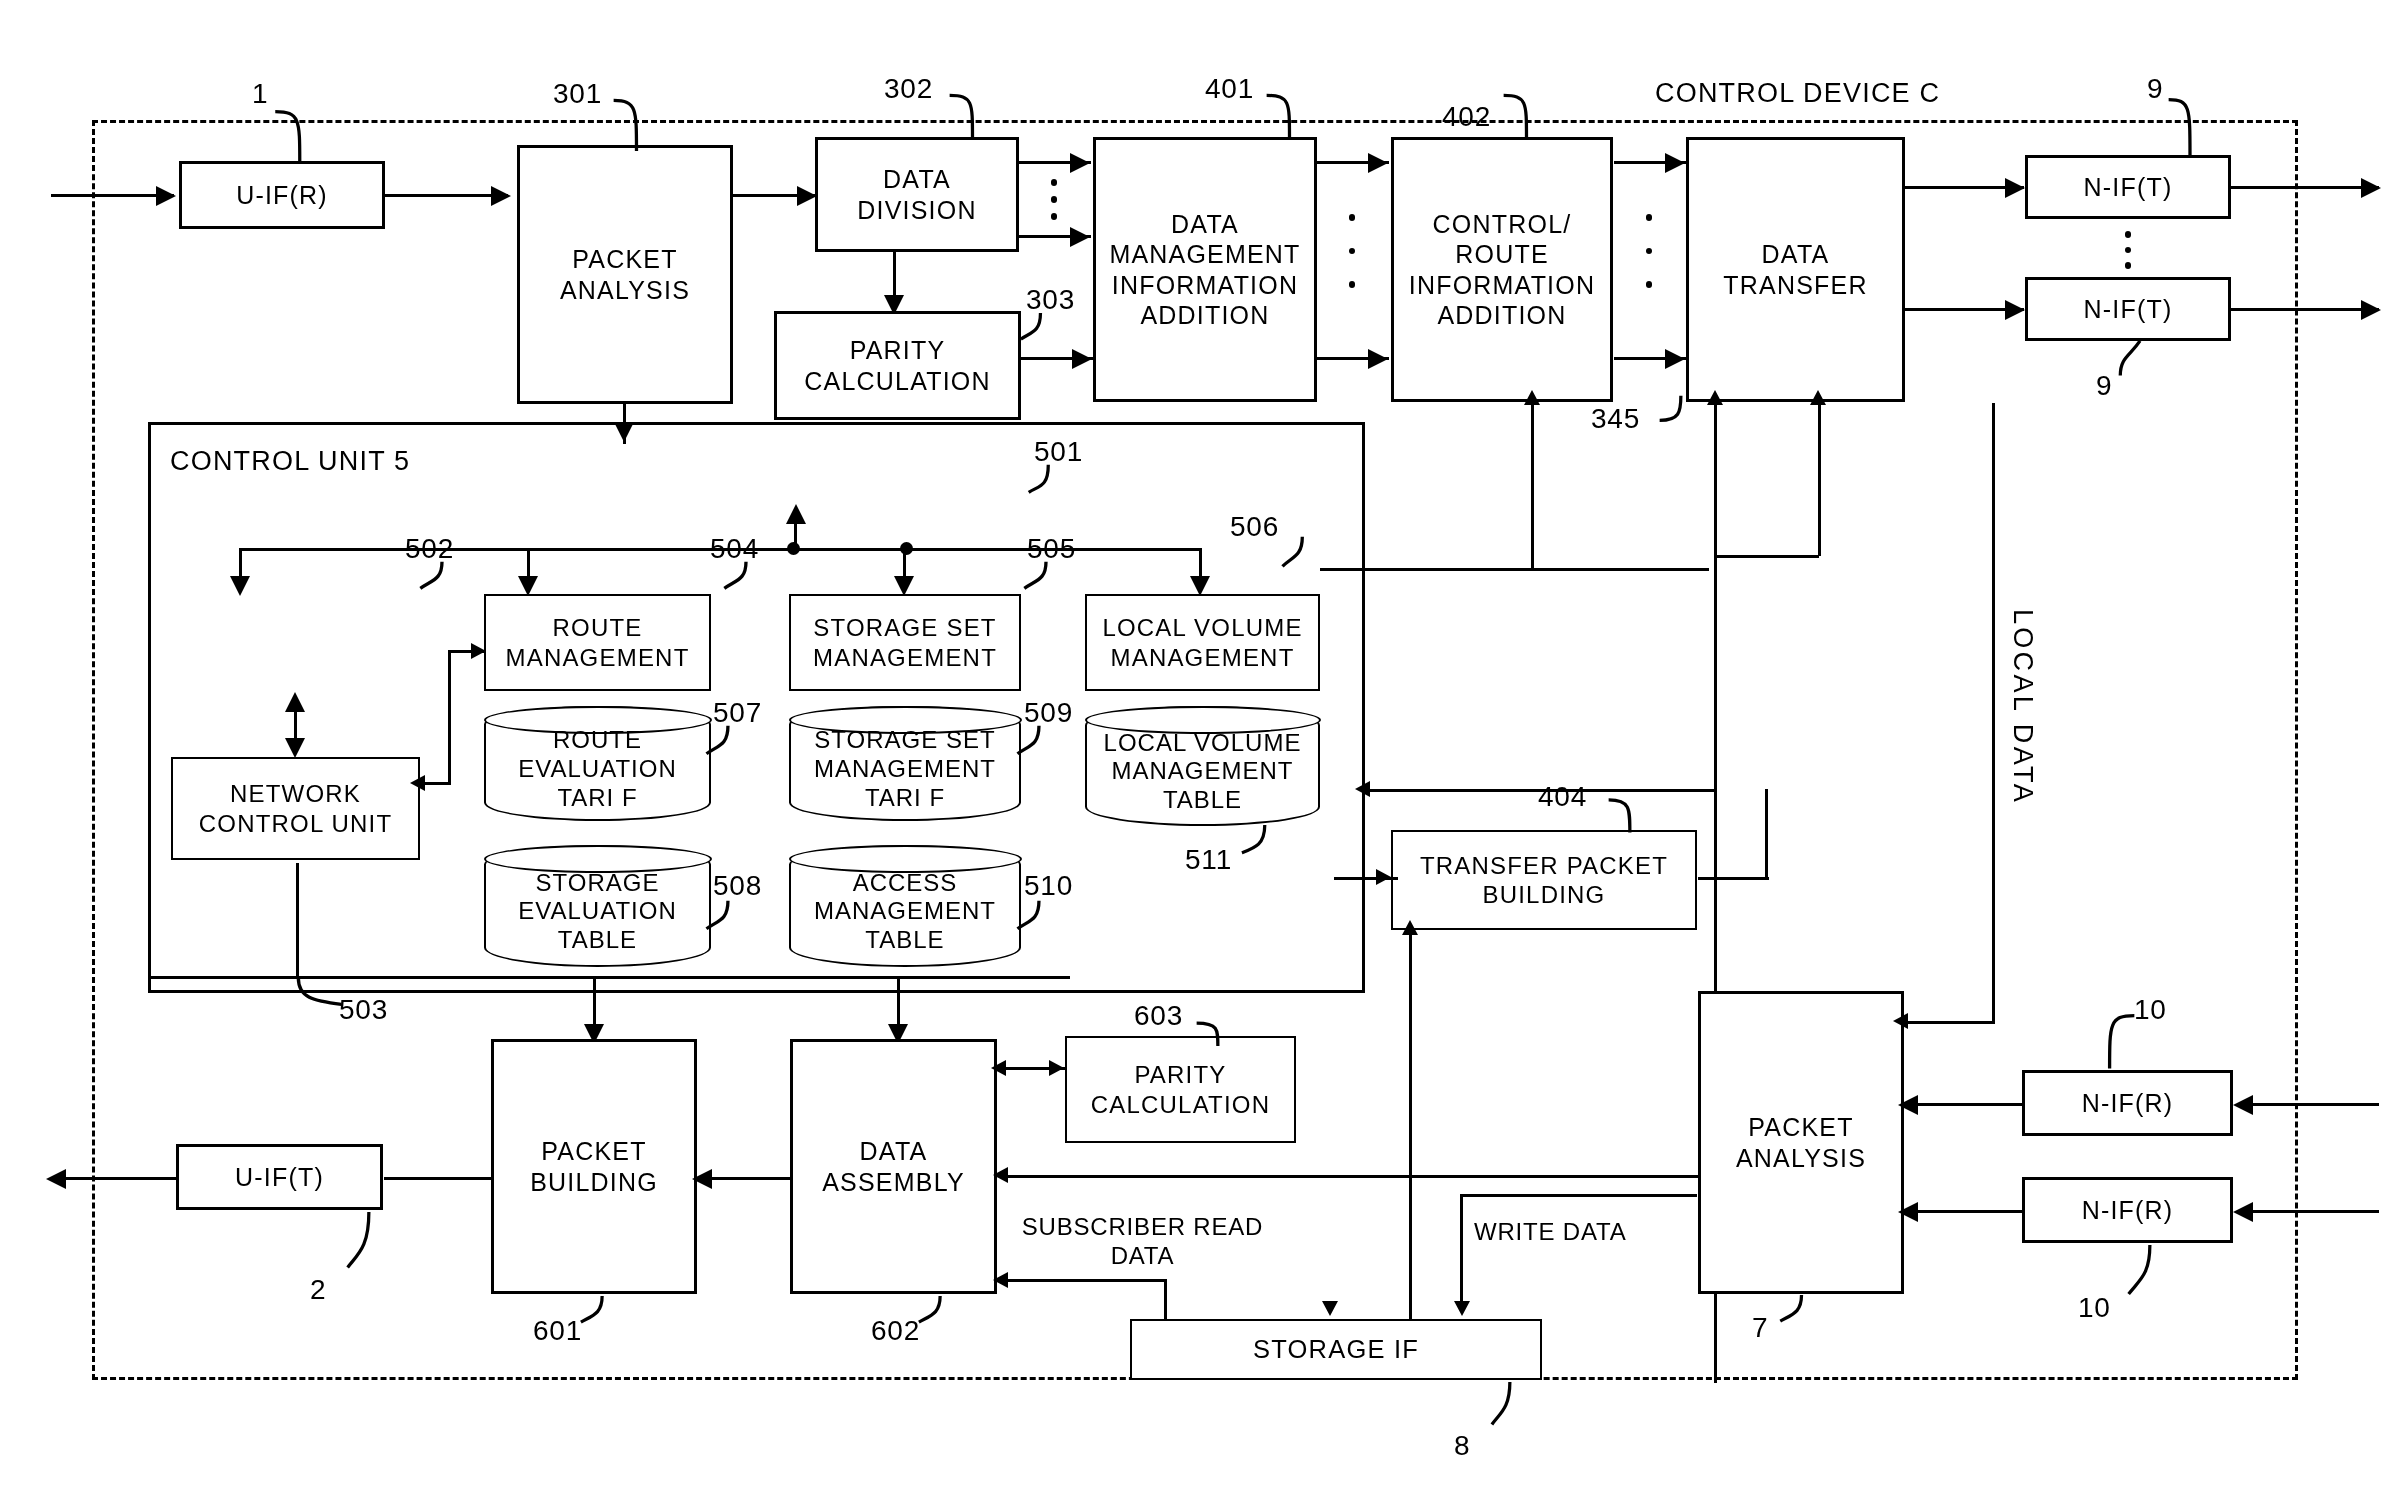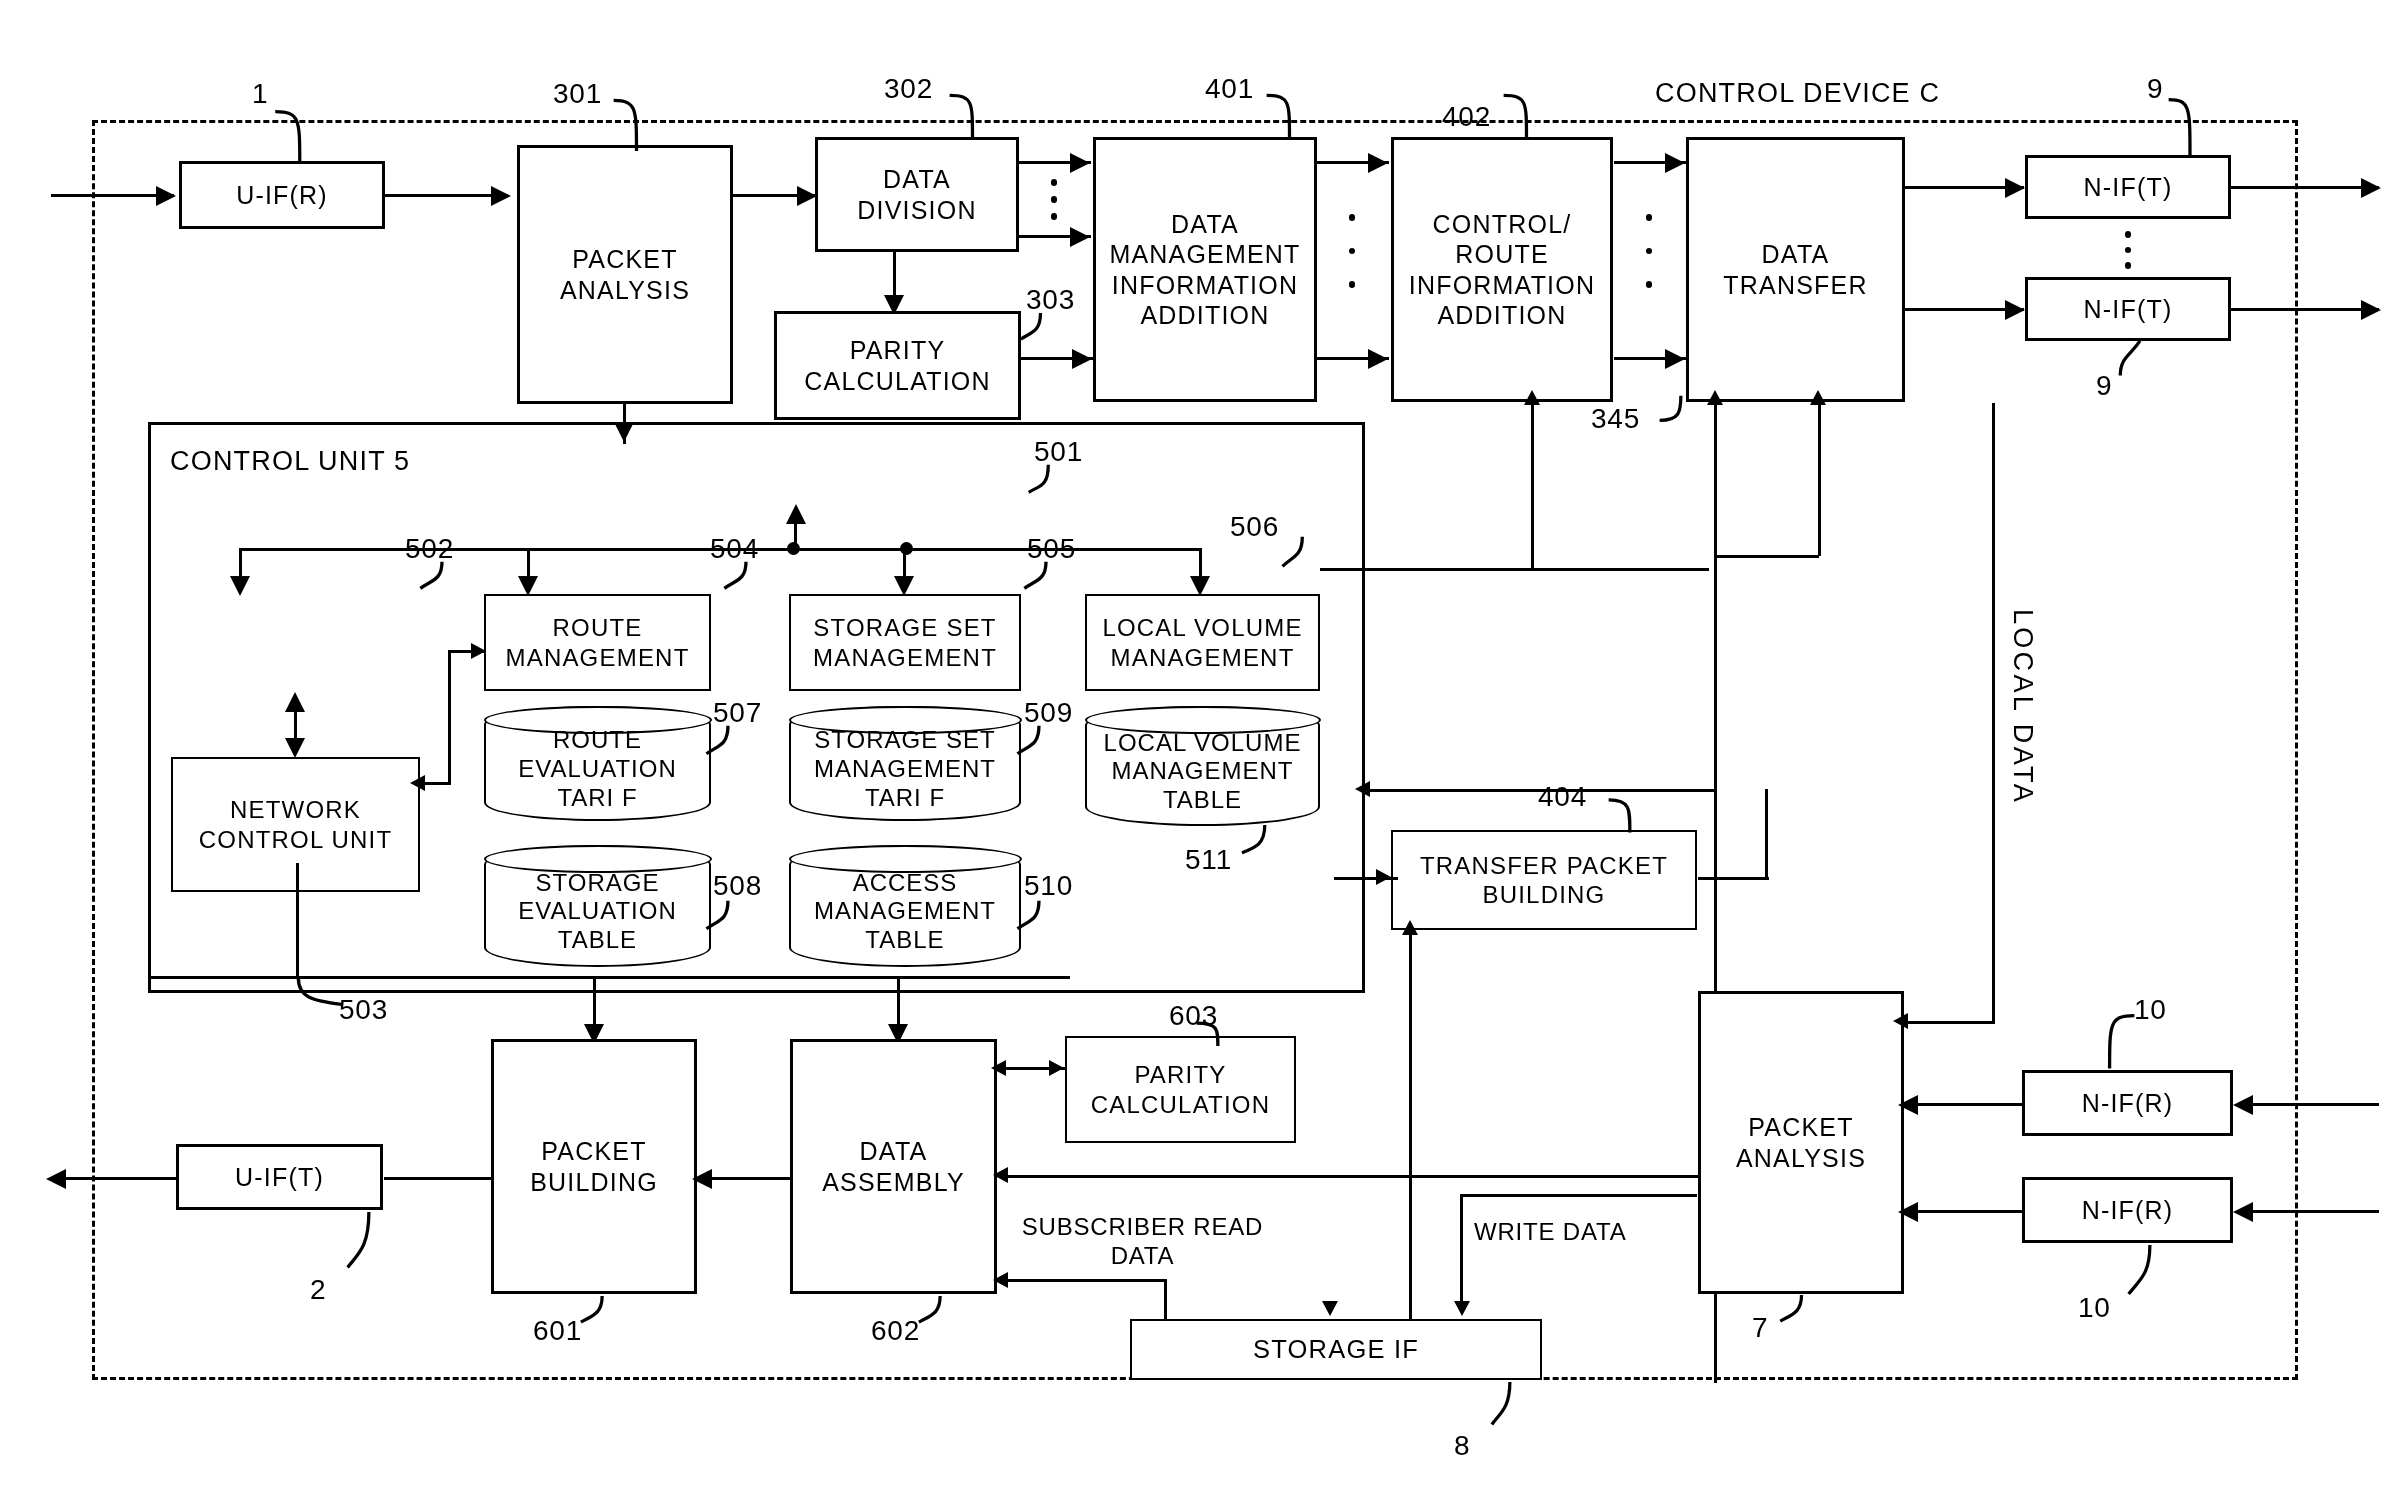--- a/index.html
+++ b/index.html
@@ -280,21 +280,21 @@
     <span class="cyl-label" style="white-space:pre-line;">STORAGE
 EVALUATION
 TABLE</span>
   </div>
   <div class="cyl" style="left:789px; top:845px; width:232px; height:122px;">
     <span class="cyl-label" style="white-space:pre-line;">ACCESS
 MANAGEMENT
 TABLE</span>
   </div>
 
-  <div class="node thin" style="left:171px; top:757px; width:249px; height:135px; white-space:pre-line; font-size:24px;">NETWORK
+  <div class="node thin" style="left:171px; top:757px; width:249px; height:103px; white-space:pre-line; font-size:24px;">NETWORK
 CONTROL UNIT</div>
 
   <div class="v-line" style="left:294px; top:705px; height:43px;"></div>
   <div class="arr up" style="left:285px; top:692px;"></div>
   <div class="arr down" style="left:285px; top:738px;"></div>
 
   <div class="v-line thin" style="left:448px; top:650px; height:133px;"></div>
   <div class="h-line thin" style="left:420px; top:782px; width:31px;"></div>
   <div class="arr small left" style="left:410px; top:775px;"></div>
   <div class="h-line thin" style="left:448px; top:650px; width:38px;"></div>
@@ -543,21 +543,21 @@
       </svg>
   </div>
 
   <div class="txt num" style="left:871px; top:1314px;">602</div>
   <div class="lead" style="left:914px; top:1294px;">
     <svg width="49" height="40" viewBox="0 0 60 48">
         <path d="M32,2 C32,24 20,26 6,34" stroke="#000" stroke-width="4" fill="none"></path>
       </svg>
   </div>
 
-  <div class="txt num" style="left:1169px; top:999px;text-align:center;">603</div>
+  <div class="txt num" style="left:1134px; top:999px;text-align:center;">603</div>
   <div class="lead" style="left:1195px; top:1013px;">
     <svg width="49" height="38" viewBox="0 0 60 46">
         <path d="M2,12 C28,12 28,20 28,40" stroke="#000" stroke-width="4" fill="none"></path>
       </svg>
   </div>
 
   <div class="txt num" style="left:2147px; top:72px;">9</div>
   <div class="lead" style="left:2167px; top:91px;">
     <svg width="46" height="68" viewBox="0 0 56 82">
         <path d="M2,10 C28,10 28,20 28,78" stroke="#000" stroke-width="4" fill="none"></path>

